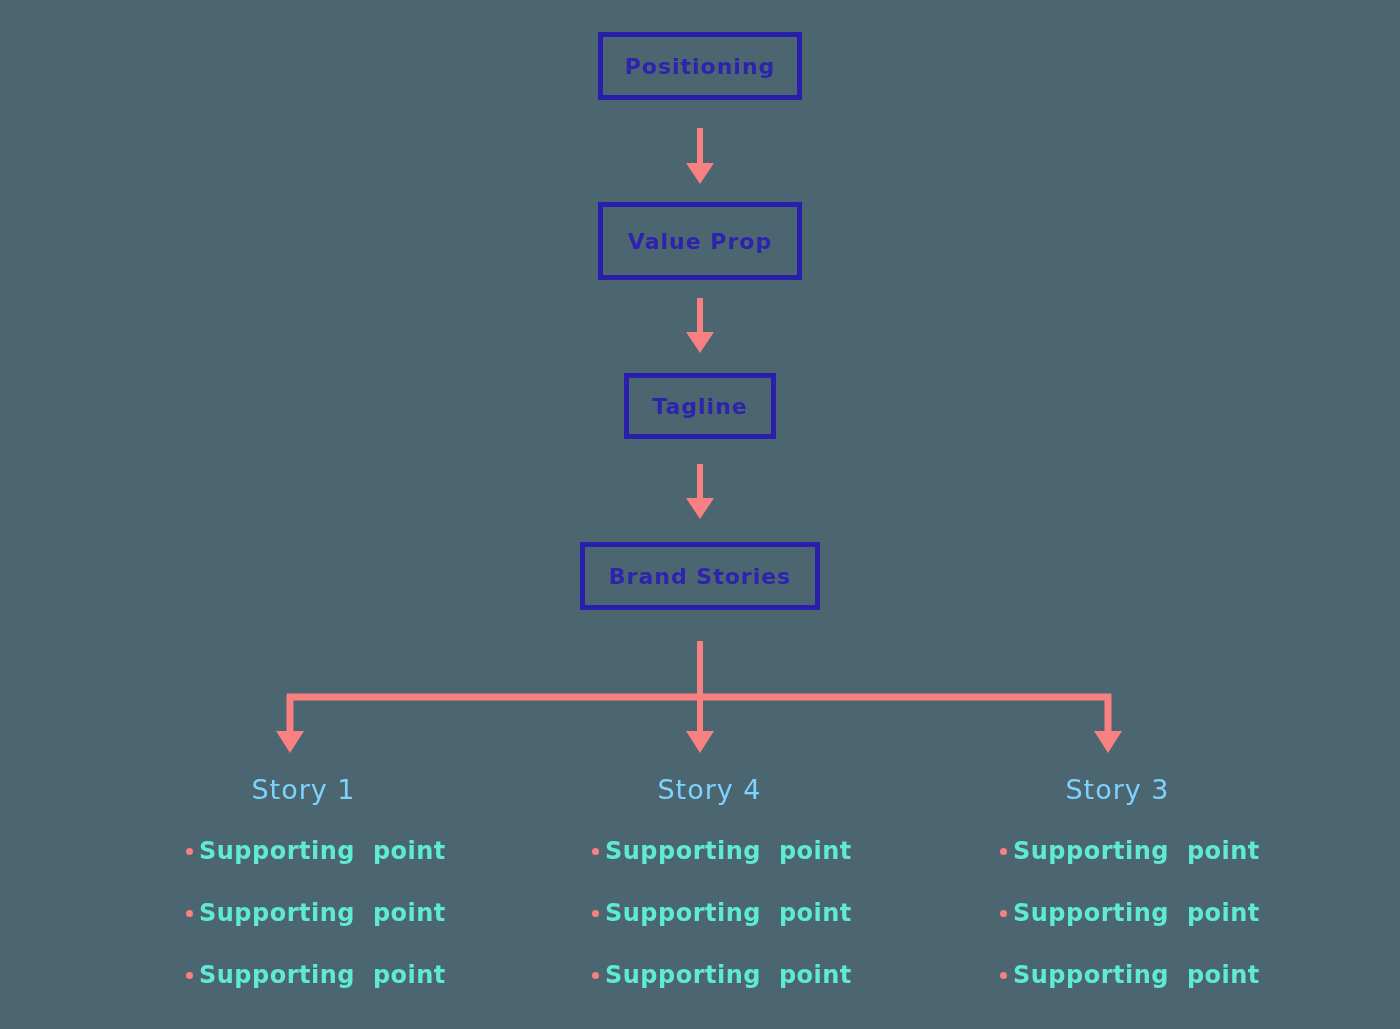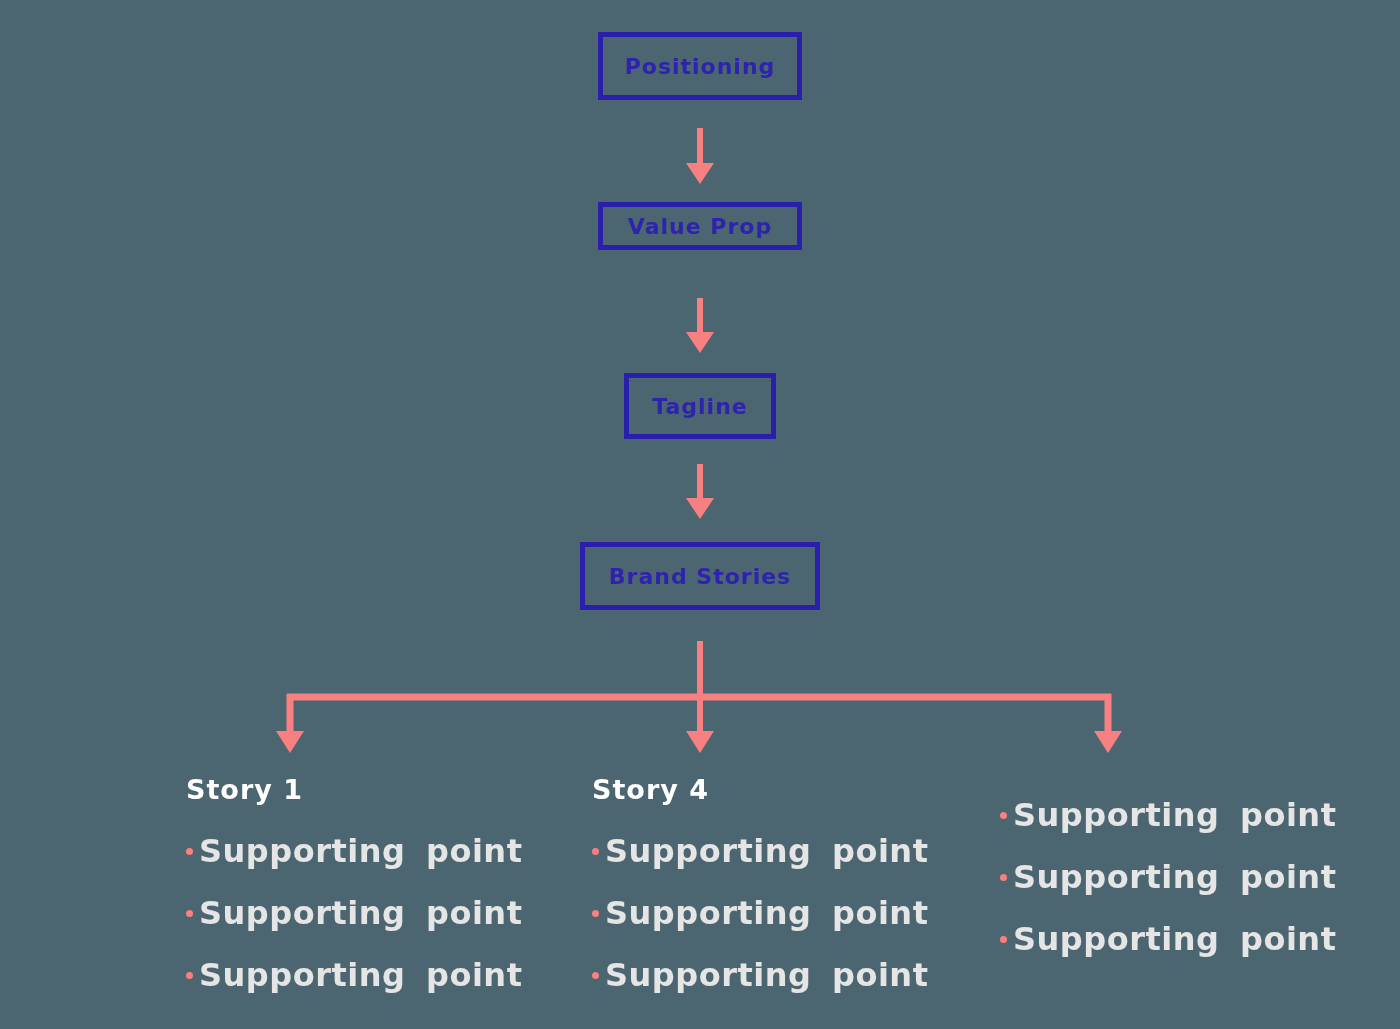--- a/index.html
+++ b/index.html
@@ -33,64 +33,64 @@
     background: transparent;
   }
   .flow-node span {
     color: #2d23ad;
     font-size: 22px;
     font-weight: bold;
     letter-spacing: 1px;
     white-space: nowrap;
   }
   .node-1 { left: 598px; top: 32px;  width: 204px; height: 68px; }
-  .node-2 { left: 598px; top: 202px; width: 204px; height: 48px; }
+  .node-2 { left: 598px; top: 202px; width: 204px; height: 78px; }
   .node-3 { left: 624px; top: 373px; width: 152px; height: 66px; text-align: right; }
   .node-4 { left: 580px; top: 542px; width: 240px; height: 68px; }
 
   .story-col {
     position: absolute;
     top: 772px;
     width: 235px;
     display: flex;
     flex-direction: column;
   }
   .col-1 { left: 186px; }
   .col-2 { left: 592px; }
   .col-3 { left: 1000px; }
 
   .story-title {
     line-height: 36px;
     height: 36px;
-    text-align: left;
-    color: #ffffff;
+    text-align: center;
+    color: #7dd3fc;
     font-size: 27px;
-    font-weight: bold;
+    font-weight: normal;
     letter-spacing: 1px;
     white-space: nowrap;
   }
   .point-row {
     display: flex;
     align-items: center;
     height: 30px;
     margin-top: 32px;
     white-space: nowrap;
   }
   .point-row.first { margin-top: 28px; }
   .bullet {
     flex: 0 0 auto;
     width: 7px;
     height: 7px;
     border-radius: 50%;
     background: #f98080;
     margin-right: 6px;
   }
   .point-text {
-    color: #e5e5e5;
-    font-size: 32px;
+    color: #5eead4;
+    font-size: 24px;
     font-weight: bold;
     letter-spacing: 0.5px;
     word-spacing: 9px;
   }
 </style>
 </head>
 <body>
 
 <div class="canvas">
 
@@ -163,20 +163,21 @@
       <span class="bullet"></span>
       <span class="point-text">Supporting point</span>
     </div>
     <div class="point-row">
       <span class="bullet"></span>
       <span class="point-text">Supporting point</span>
     </div>
   </div>
 
   <div class="story-col col-3">
+    <div class="story-title">Story 3</div>
     <div class="point-row first">
       <span class="bullet"></span>
       <span class="point-text">Supporting point</span>
     </div>
     <div class="point-row">
       <span class="bullet"></span>
       <span class="point-text">Supporting point</span>
     </div>
     <div class="point-row">
       <span class="bullet"></span>

